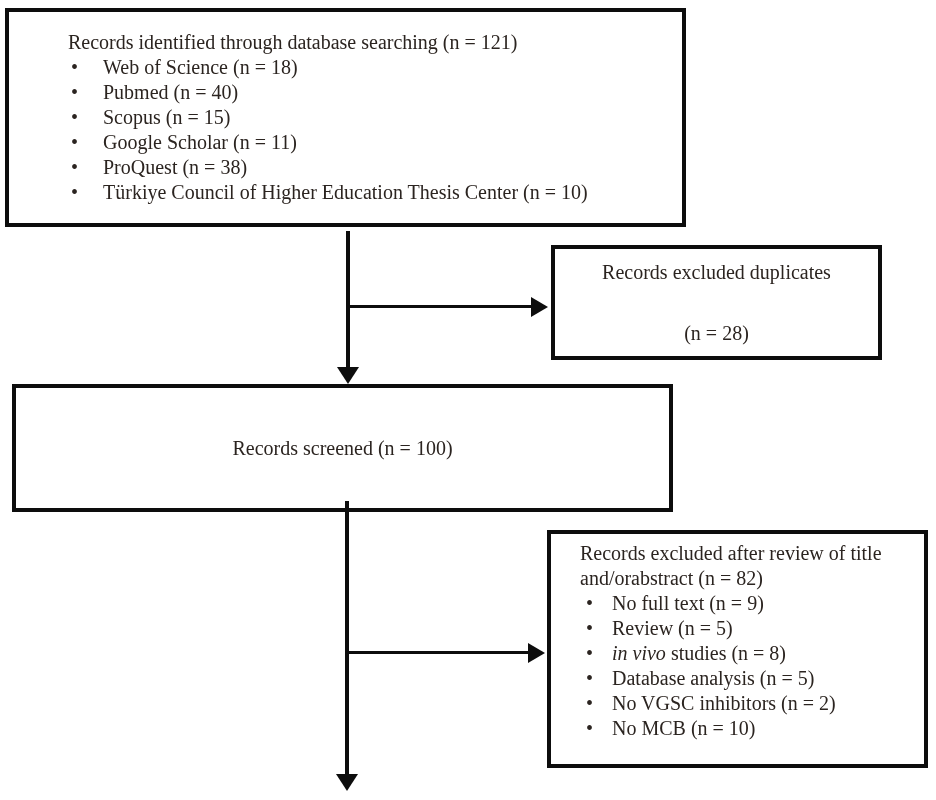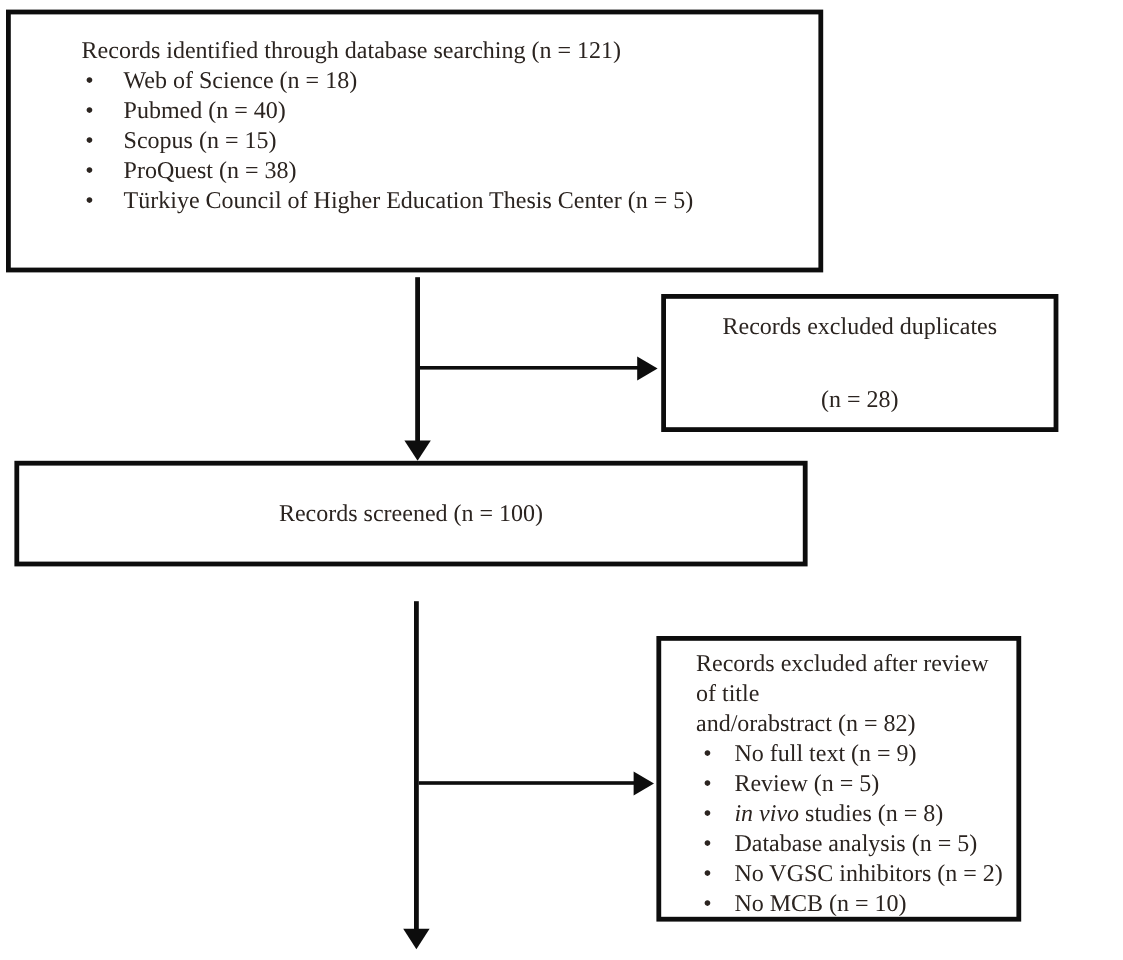--- a/index.html
+++ b/index.html
@@ -46,30 +46,30 @@
     display: flex;
     flex-direction: column;
     align-items: center;
     justify-content: center;
     text-align: center;
     gap: 36px;
   }
   
   #box-screened {
     left: 12px; top: 384px;
-    width: 661px; height: 88px;
+    width: 661px; height: 128px;
     display: flex;
     align-items: center;
     justify-content: center;
     text-align: center;
   }
   
   #box-excluded {
     left: 547px; top: 530px;
-    width: 304px; height: 238px;
+    width: 381px; height: 238px;
     padding: 7px 6px 0 29px;
   }
   #box-excluded .dot {
     display: inline-block;
     margin-left: 6px;
     width: 26px;
   }
   .em { font-style: italic; text-align: right; }
   
   .shaft-v {
@@ -100,22 +100,23 @@
 </head>
 <body>
 
 <div id="canvas">
 
   <div class="box" id="box-identification">
     <div>Records identified through database searching (n = 121)</div>
     <div class="li"><span class="dot">•</span><span>Web of Science (n = 18)</span></div>
     <div class="li"><span class="dot">•</span><span>Pubmed  (n = 40)</span></div>
     <div class="li"><span class="dot">•</span><span>Scopus (n = 15)</span></div>
+    <div class="li"><span class="dot">•</span><span>Google Scholar (n = 11)</span></div>
     <div class="li"><span class="dot">•</span><span>ProQuest (n = 38)</span></div>
-    <div class="li"><span class="dot">•</span><span>Türkiye Council of Higher Education Thesis Center (n = 5)</span></div>
+    <div class="li"><span class="dot">•</span><span>Türkiye Council of Higher Education Thesis Center (n = 10)</span></div>
   </div>
 
   <div class="shaft-v" style="left:346px; top:231px; height:137px;"></div>
   <div class="head-down" style="left:337px; top:367px;"></div>
 
   <div class="shaft-h" style="left:350px; top:305px; width:182px;"></div>
   <div class="head-right" style="left:531px; top:297px;"></div>
 
   <div class="box" id="box-duplicates">
     <div>Records excluded duplicates</div>

